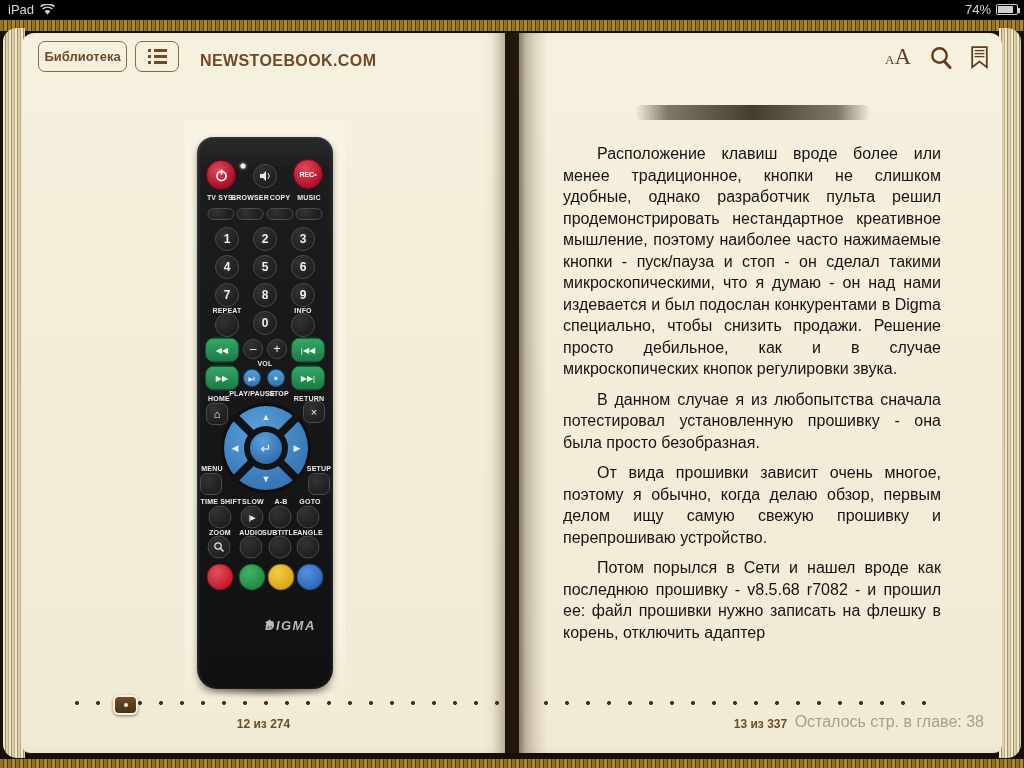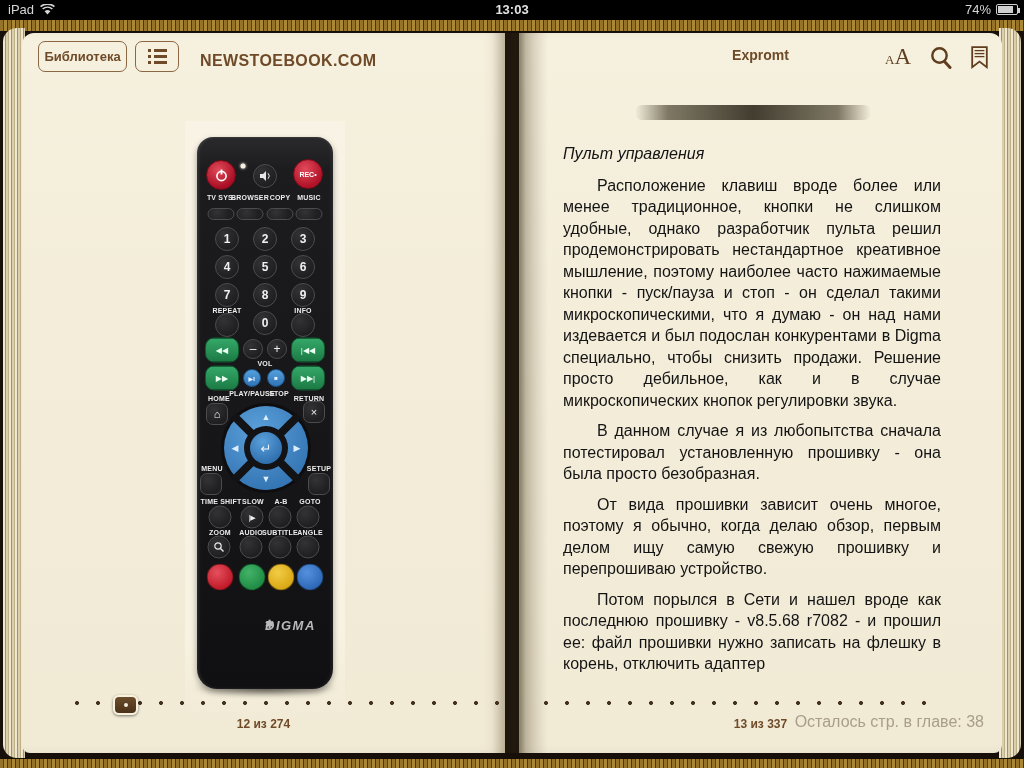--- a/index.html
+++ b/index.html
@@ -146,21 +146,20 @@
   <div class="sb-left">
     <span>iPad</span>
     <span>
       <svg class="icon" width="15" height="11" viewBox="0 0 15 11">
         <path d="M7.5 10.5 L4.6 7.2 a4.6 4.6 0 0 1 5.8 0 Z" fill="#d6d6d6"></path>
         <path d="M2.6 5.0 a7.6 7.6 0 0 1 9.8 0" stroke="#d6d6d6" stroke-width="1.6" fill="none"></path>
         <path d="M0.6 2.6 a10.8 10.8 0 0 1 13.8 0" stroke="#d6d6d6" stroke-width="1.6" fill="none"></path>
       </svg>
     </span>
   </div>
-  <div class="sb-time">13:03</div>
   <div class="sb-right">
     <span>74%</span>
     <span class="battery">
         <span class="fill"></span>
         <span class="tip"></span>
       </span>
   </div>
 </div>
 
 <div id="book">
@@ -306,21 +305,20 @@
     </div>
 
     <div class="dots" id="dots-left"></div>
     <div id="slider-handle">
         <span class="hdot"></span>
       </div>
     <div class="page-num">12 из 274</div>
   </div>
 
   <div class="page" id="page-right">
-    <div id="chapter-title">Expromt</div>
     <div class="rp-icons">
       <div class="fontsize-btn">
         <span class="small-a">A</span>
           <span class="big-a">A</span>
       </div>
       <div>
         <span>
           <svg class="icon" width="22" height="23" viewBox="0 0 22 23">
             <circle cx="9.5" cy="9.5" r="7.2" stroke="#5f3d1e" stroke-width="2.4" fill="none"></circle>
             <line x1="14.5" y1="15.5" x2="20" y2="21.5" stroke="#5f3d1e" stroke-width="3" stroke-linecap="round"></line>
@@ -335,21 +333,20 @@
             <line x1="3.6" y1="7.6" x2="13.4" y2="7.6" stroke="#5f3d1e" stroke-width="1.3"></line>
             <line x1="3.6" y1="10.6" x2="13.4" y2="10.6" stroke="#5f3d1e" stroke-width="1.3"></line>
           </svg>
         </span>
       </div>
     </div>
 
     <div id="imgtop-bar"></div>
 
     <div id="text-col">
-      <div class="sec-title">Пульт управления</div>
       <p>Расположение клавиш вроде более или менее традиционное, кнопки не слишком удобные, однако разработчик пульта решил продемонстрировать нестандартное креативное мышление, поэтому наиболее часто нажимаемые кнопки - пуск/пауза и стоп - он сделал такими микроскопическими, что я думаю - он над нами издевается и был подослан конкурентами в Digma специально, чтобы снизить продажи. Решение просто дебильное, как и в случае микроскопических кнопок регулировки звука.</p>
       <p>В данном случае я из любопытства сначала потестировал установленную прошивку - она была просто безобразная.</p>
       <p>От вида прошивки зависит очень многое, поэтому я обычно, когда делаю обзор, первым делом ищу самую свежую прошивку и перепрошиваю устройство.</p>
       <p>Потом порылся в Сети и нашел вроде как последнюю прошивку - v8.5.68 r7082 - и прошил ее: файл прошивки нужно записать на флешку в корень, отключить адаптер</p>
     </div>
 
     <div class="dots" id="dots-right"></div>
     <div class="page-num">13 из 337</div>
     <div id="pages-left-chapter">Осталось стр. в главе: 38</div>
   </div>

